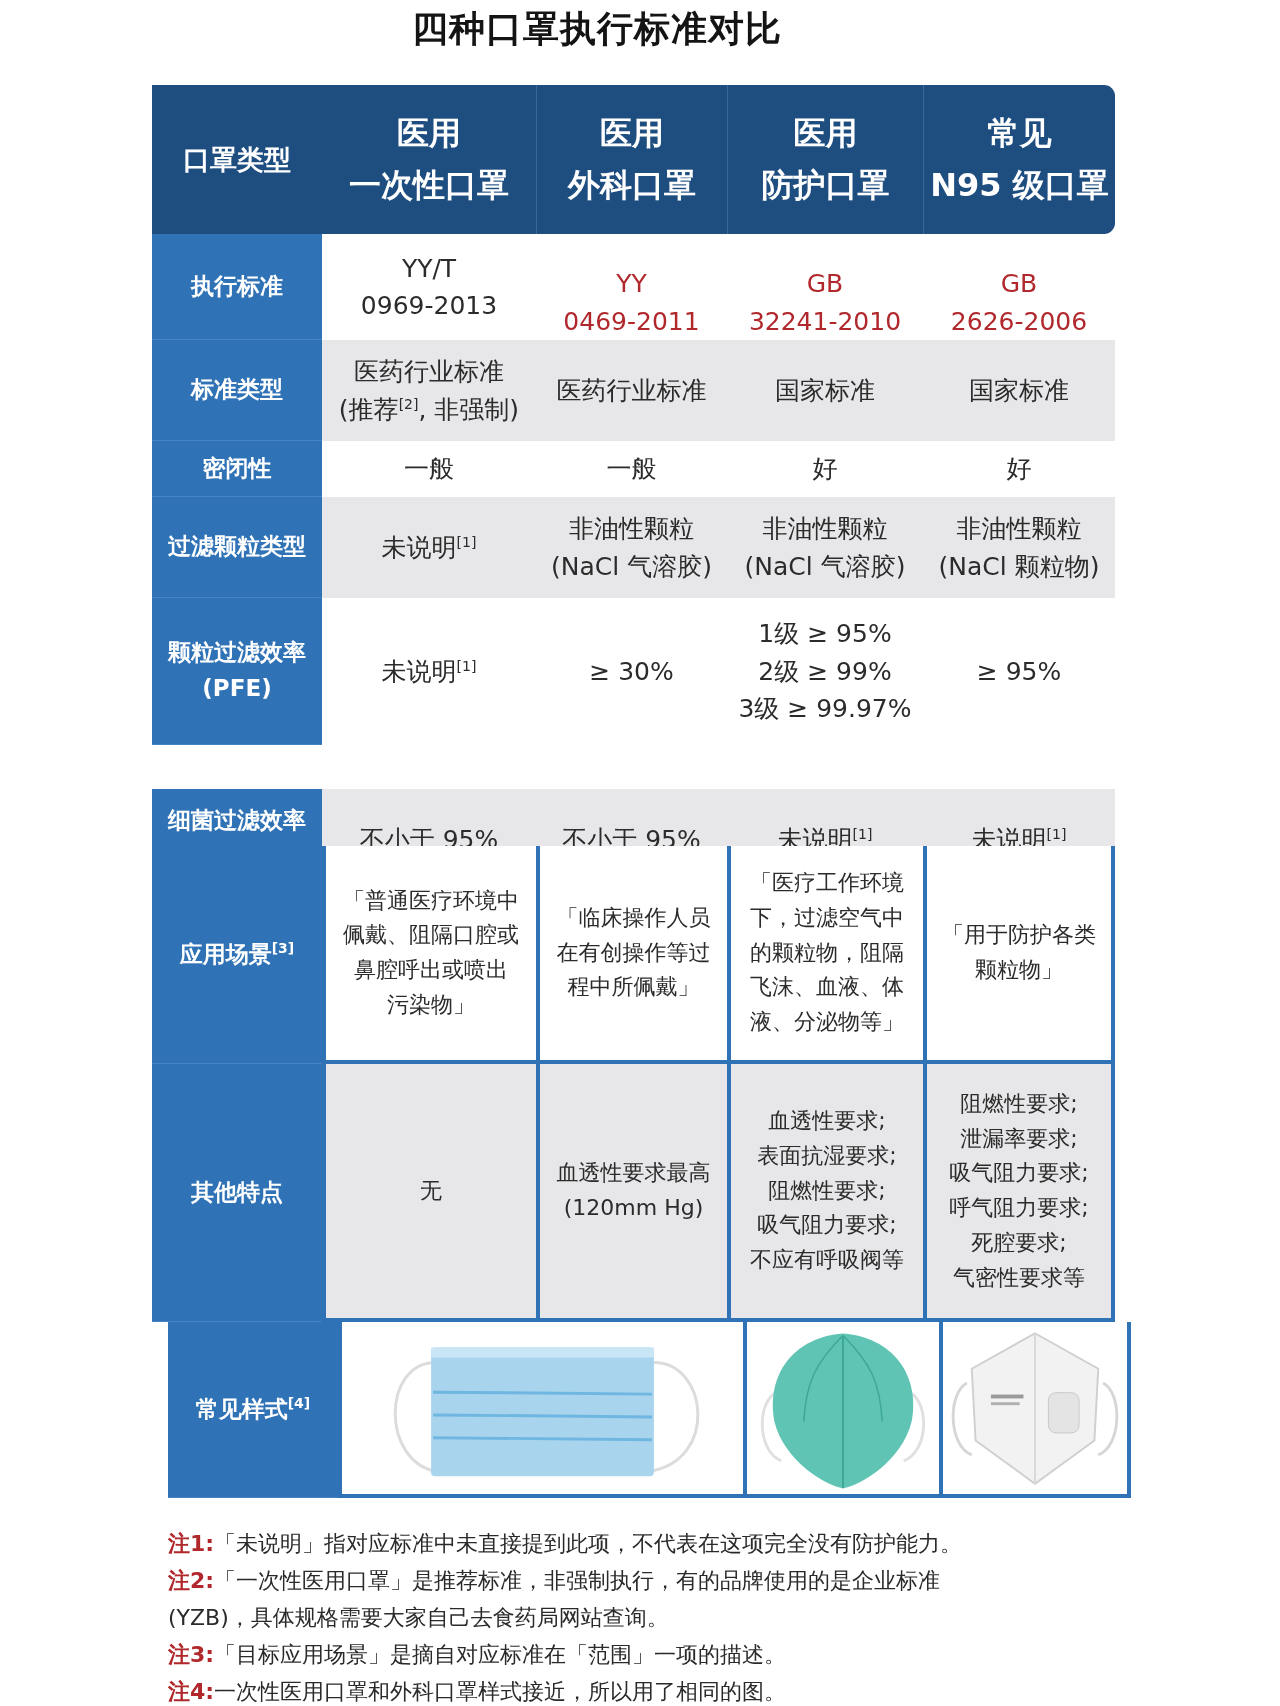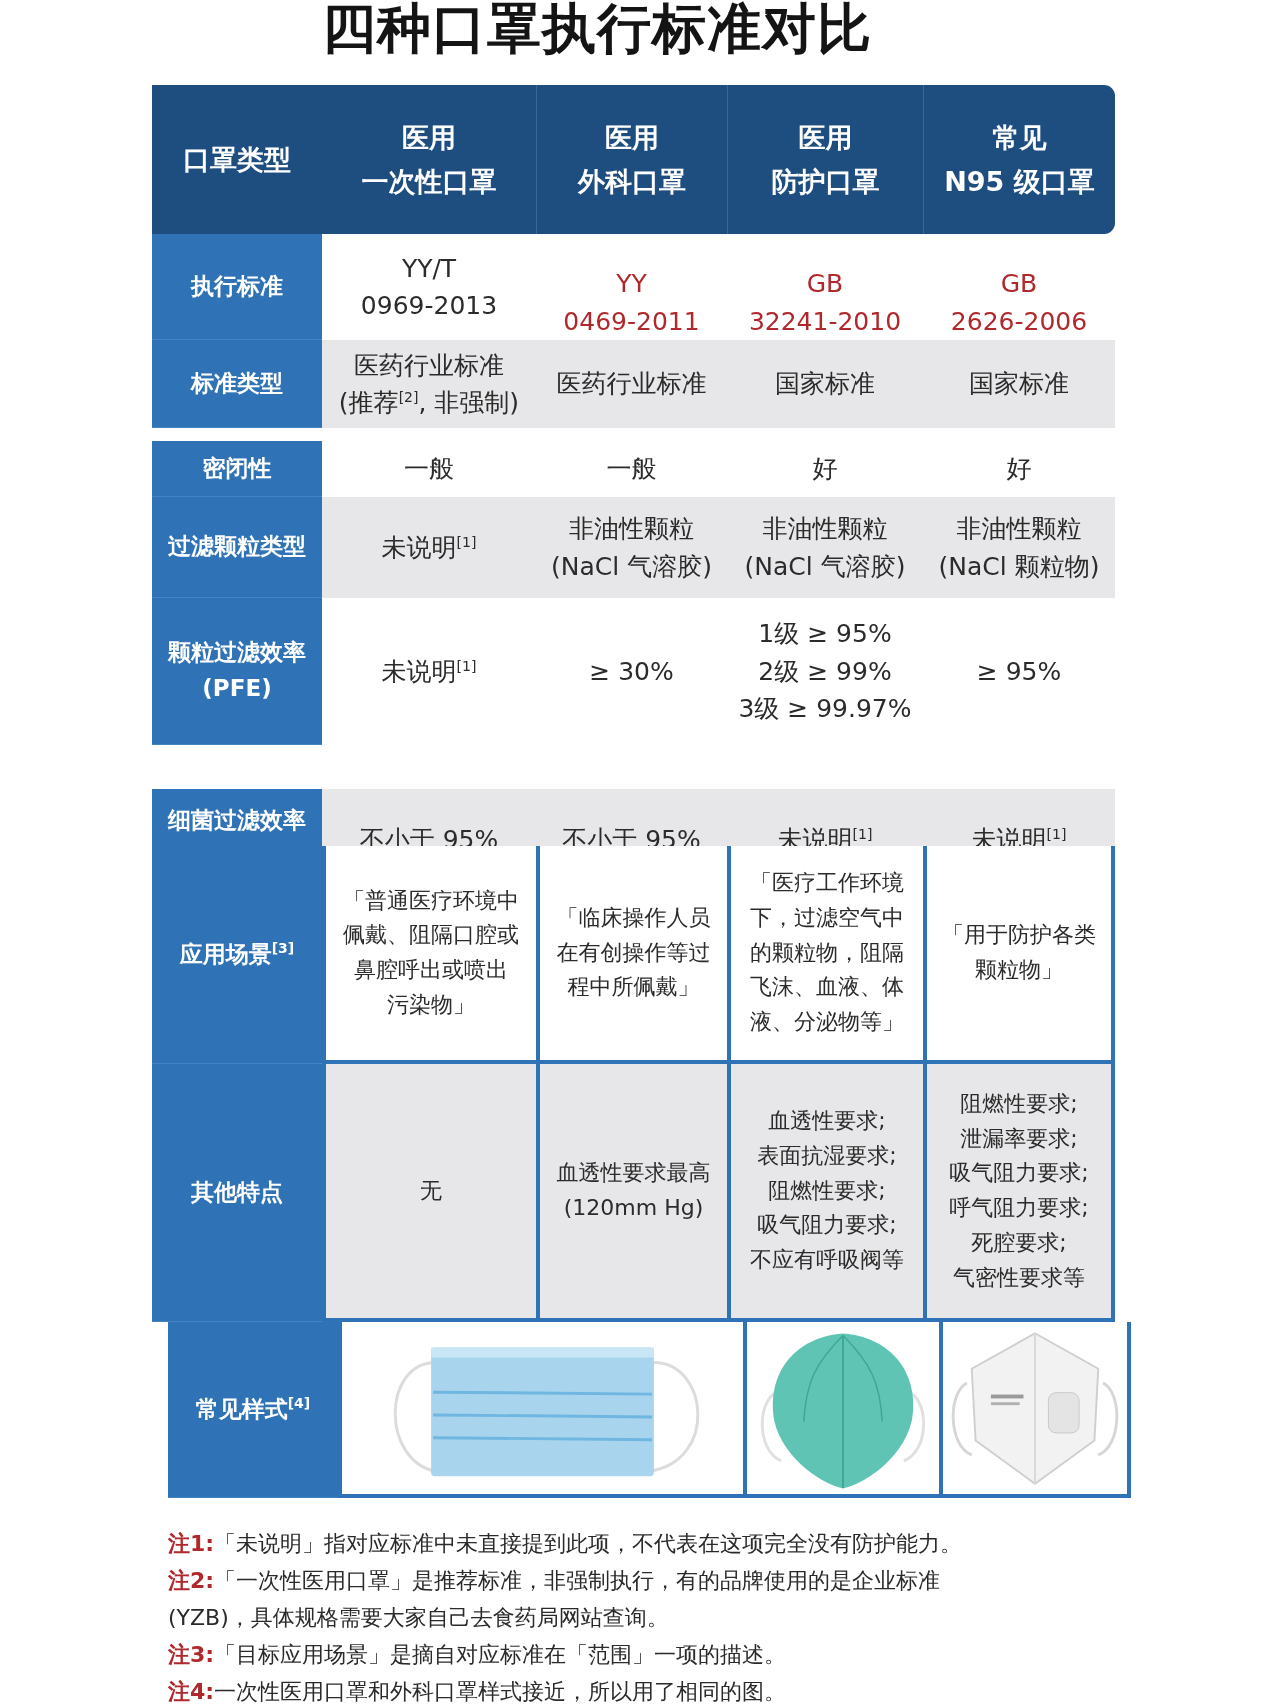--- a/index.html
+++ b/index.html
@@ -2,33 +2,33 @@
 <html><head>
 <meta charset="utf-8">
 <style>
   html, body { margin: 0; padding: 0; }
   body {
     width: 1280px; height: 1706px; background: #ffffff; position: relative; overflow: hidden;
     font-family: "DejaVu Sans", "Liberation Sans", sans-serif; color: #2a2a2a;
   }
   .title {
     position: absolute; left: 0; top: 0; width: 1194px; height: 60px;
-    text-align: center; font-size: 54px; font-weight: bold; color: #141414; line-height: 58px;
+    text-align: center; font-size: 36px; font-weight: bold; color: #141414; line-height: 58px;
     letter-spacing: 1px;
   }
   .tbl { position: absolute; left: 152px; top: 85px; width: 963px; height: 1413px; }
   .row { position: absolute; left: 0; width: 963px; display: flex; }
   .cell {
     box-sizing: border-box; display: flex; align-items: center; justify-content: center;
     text-align: center; flex-direction: column; font-size: 25px; line-height: 1.5; color: #2b2b2b;
   }
   .lab { width: 170px; background: #2f72b5; color: #ffffff; font-weight: bold; font-size: 23px; line-height: 1.55; border-bottom: 1px solid #4584c2; }
   .c1 { width: 214px; } .c2 { width: 191px; } .c3 { width: 196px; } .c4 { width: 192px; }
   .head { background: #1e4d80; }
-  .head .cell { color: #fff; font-weight: bold; font-size: 27px; line-height: 1.6; border-left: 1px solid #3a6797; }
+  .head .cell { color: #fff; font-weight: bold; font-size: 32px; line-height: 1.6; border-left: 1px solid #3a6797; }
   .head .lab { background: #1e4d80; border: none; font-size: 27px; }
   .white { background: #ffffff; }
   .gray { background: #e7e7e9; }
   .red { color: #b1282c; justify-content: flex-end; }
   .sup { font-size: 14px; vertical-align: super; line-height: 0; }
   .boxed .cell:not(.lab) { border-left: 4px solid #2f72b5; border-bottom: 4px solid #2f72b5; }
   .boxed .c4 { border-right: 4px solid #2f72b5; }
   .small { font-size: 22px; line-height: 1.58; }
   .notes { position: absolute; left: 168px; top: 1525px; width: 960px; font-size: 22px; line-height: 37px; color: #2a2a2a; }
   .notes .k { color: #b1282c; font-weight: bold; }
@@ -74,21 +74,21 @@
     <div class="cell c3 red">
       <span>GB</span>
       <span>32241-2010</span>
     </div>
     <div class="cell c4 red">
       <span>GB</span>
       <span>2626-2006</span>
     </div>
   </div>
 
-  <div class="row gray" style="top:255px;height:88px;">
+  <div class="row gray" style="top:255px;height:101px;">
     <div class="cell lab">标准类型</div>
     <div class="cell c1">
       <span>医药行业标准</span>
       <span><span>(推荐</span><span class="sup">[2]</span><span>, 非强制)</span></span>
     </div>
     <div class="cell c2">医药行业标准</div>
     <div class="cell c3">国家标准</div>
     <div class="cell c4">国家标准</div>
   </div>
 

